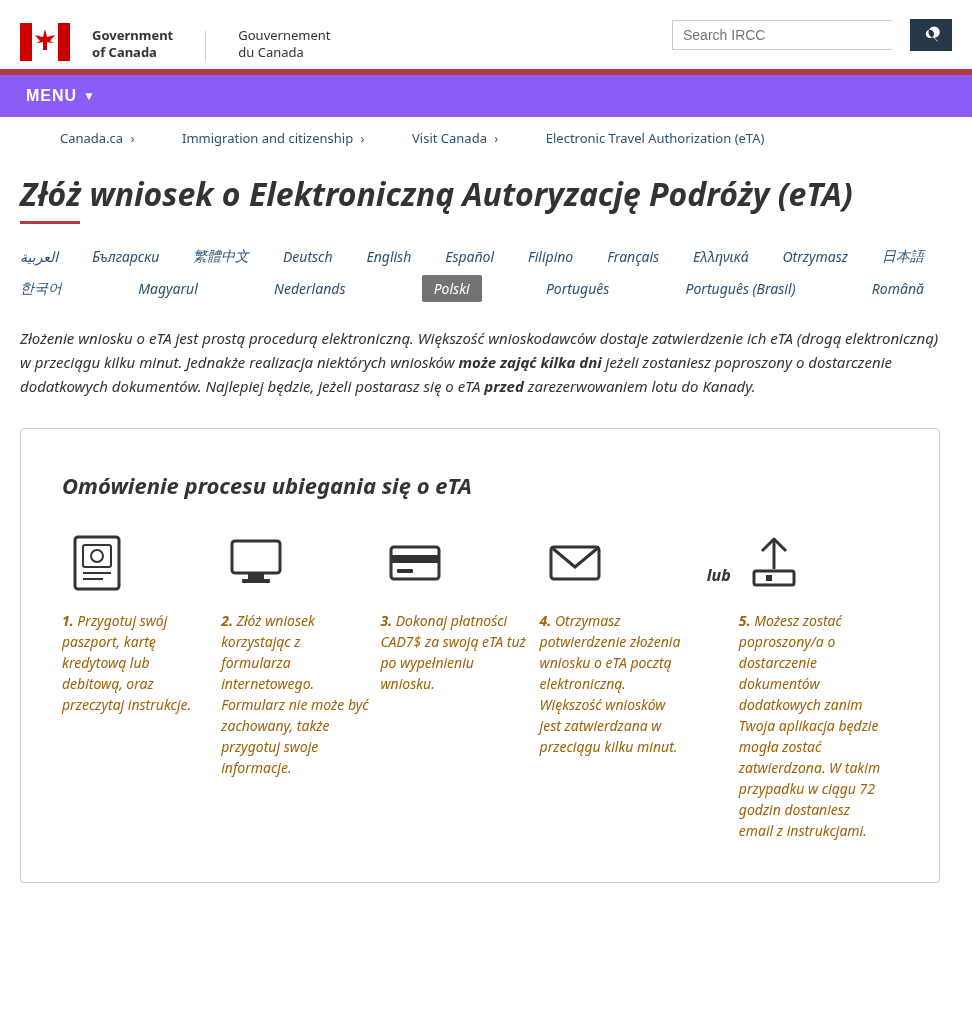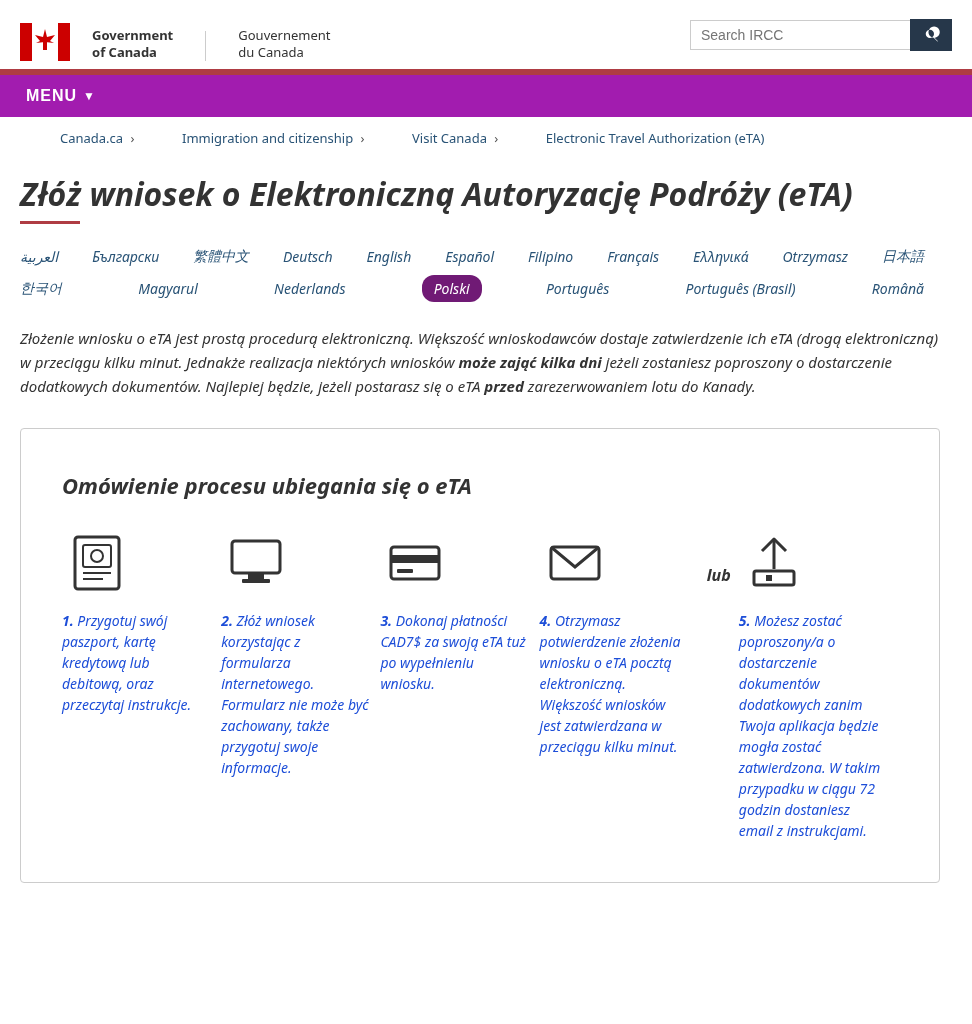--- a/index.html
+++ b/index.html
@@ -29,21 +29,21 @@
     }
     .gov-text {
       font-size: 13px;
       color: #333;
       line-height: 1.3;
     }
     .gov-text .line1 { font-weight: bold; }
     .header-search {
       display: flex;
       align-items: center;
-      gap: 0;
+      gap: 18px;
     }
     .search-input {
       padding: 6px 10px;
       border: 1px solid #ccc;
       border-right: none;
       font-size: 14px;
       width: 220px;
       outline: none;
     }
     .search-btn {
@@ -52,21 +52,21 @@
       padding: 7px 12px;
       cursor: pointer;
       display: flex;
       align-items: center;
       justify-content: center;
     }
     .search-btn svg { fill: #fff; }
 
     
     .menu-bar {
-      background: #a21caf;
+      background: #8b5cf6;
       padding: 0 16px;
     }
     .menu-btn {
       background: none;
       border: none;
       color: #fff;
       font-size: 16px;
       font-weight: bold;
       padding: 12px 10px;
       cursor: pointer;
@@ -121,24 +121,24 @@
       row-gap: 4px;
     }
     .lang-link {
       color: #295376;
       text-decoration: none;
       font-size: 14px;
       padding: 4px 12px 4px 0;
       margin-right: 4px;
     }
     .lang-link.active {
-      background: #701a75;
+      background: #737373;
       color: #fff;
       padding: 4px 12px;
-      border-radius: 12px;
+      border-radius: 2px;
       text-decoration: none;
     }
     .lang-row {
       display: flex;
       flex-wrap: wrap;
       align-items: center;
       width: 100%;
       justify-content: space-between;
     }
 
@@ -185,21 +185,21 @@
       margin-bottom: 12px;
     }
     .step-icon svg {
       width: 60px;
       height: 60px;
       fill: #333;
     }
     .step-text {
       font-size: 14px;
       line-height: 1.5;
-      color: #1d4ed8;
+      color: #a16207;
     }
     .lub-label {
       font-size: 16px;
       font-weight: bold;
       padding: 0 8px;
       align-self: flex-start;
       margin-top: 36px;
       flex: 0 0 auto;
     }
 

